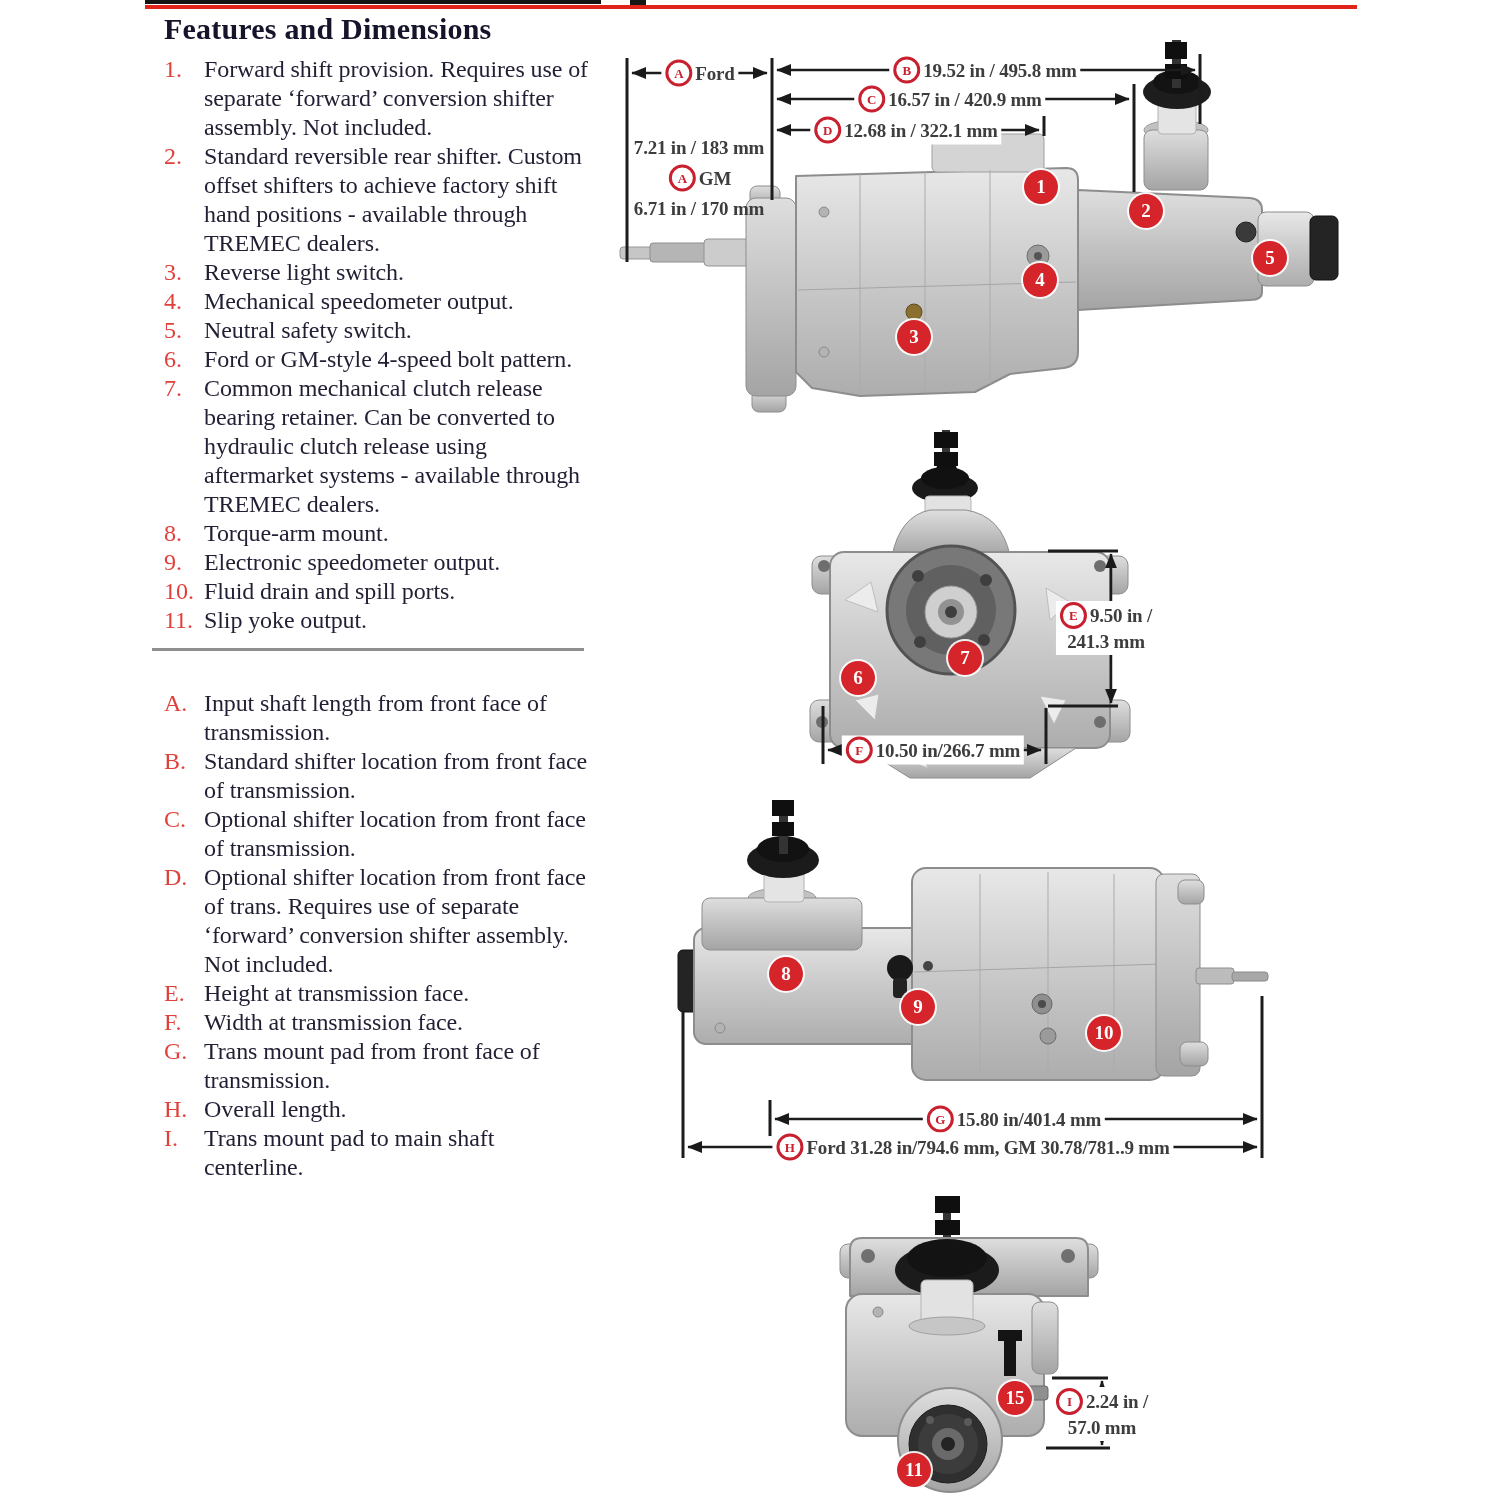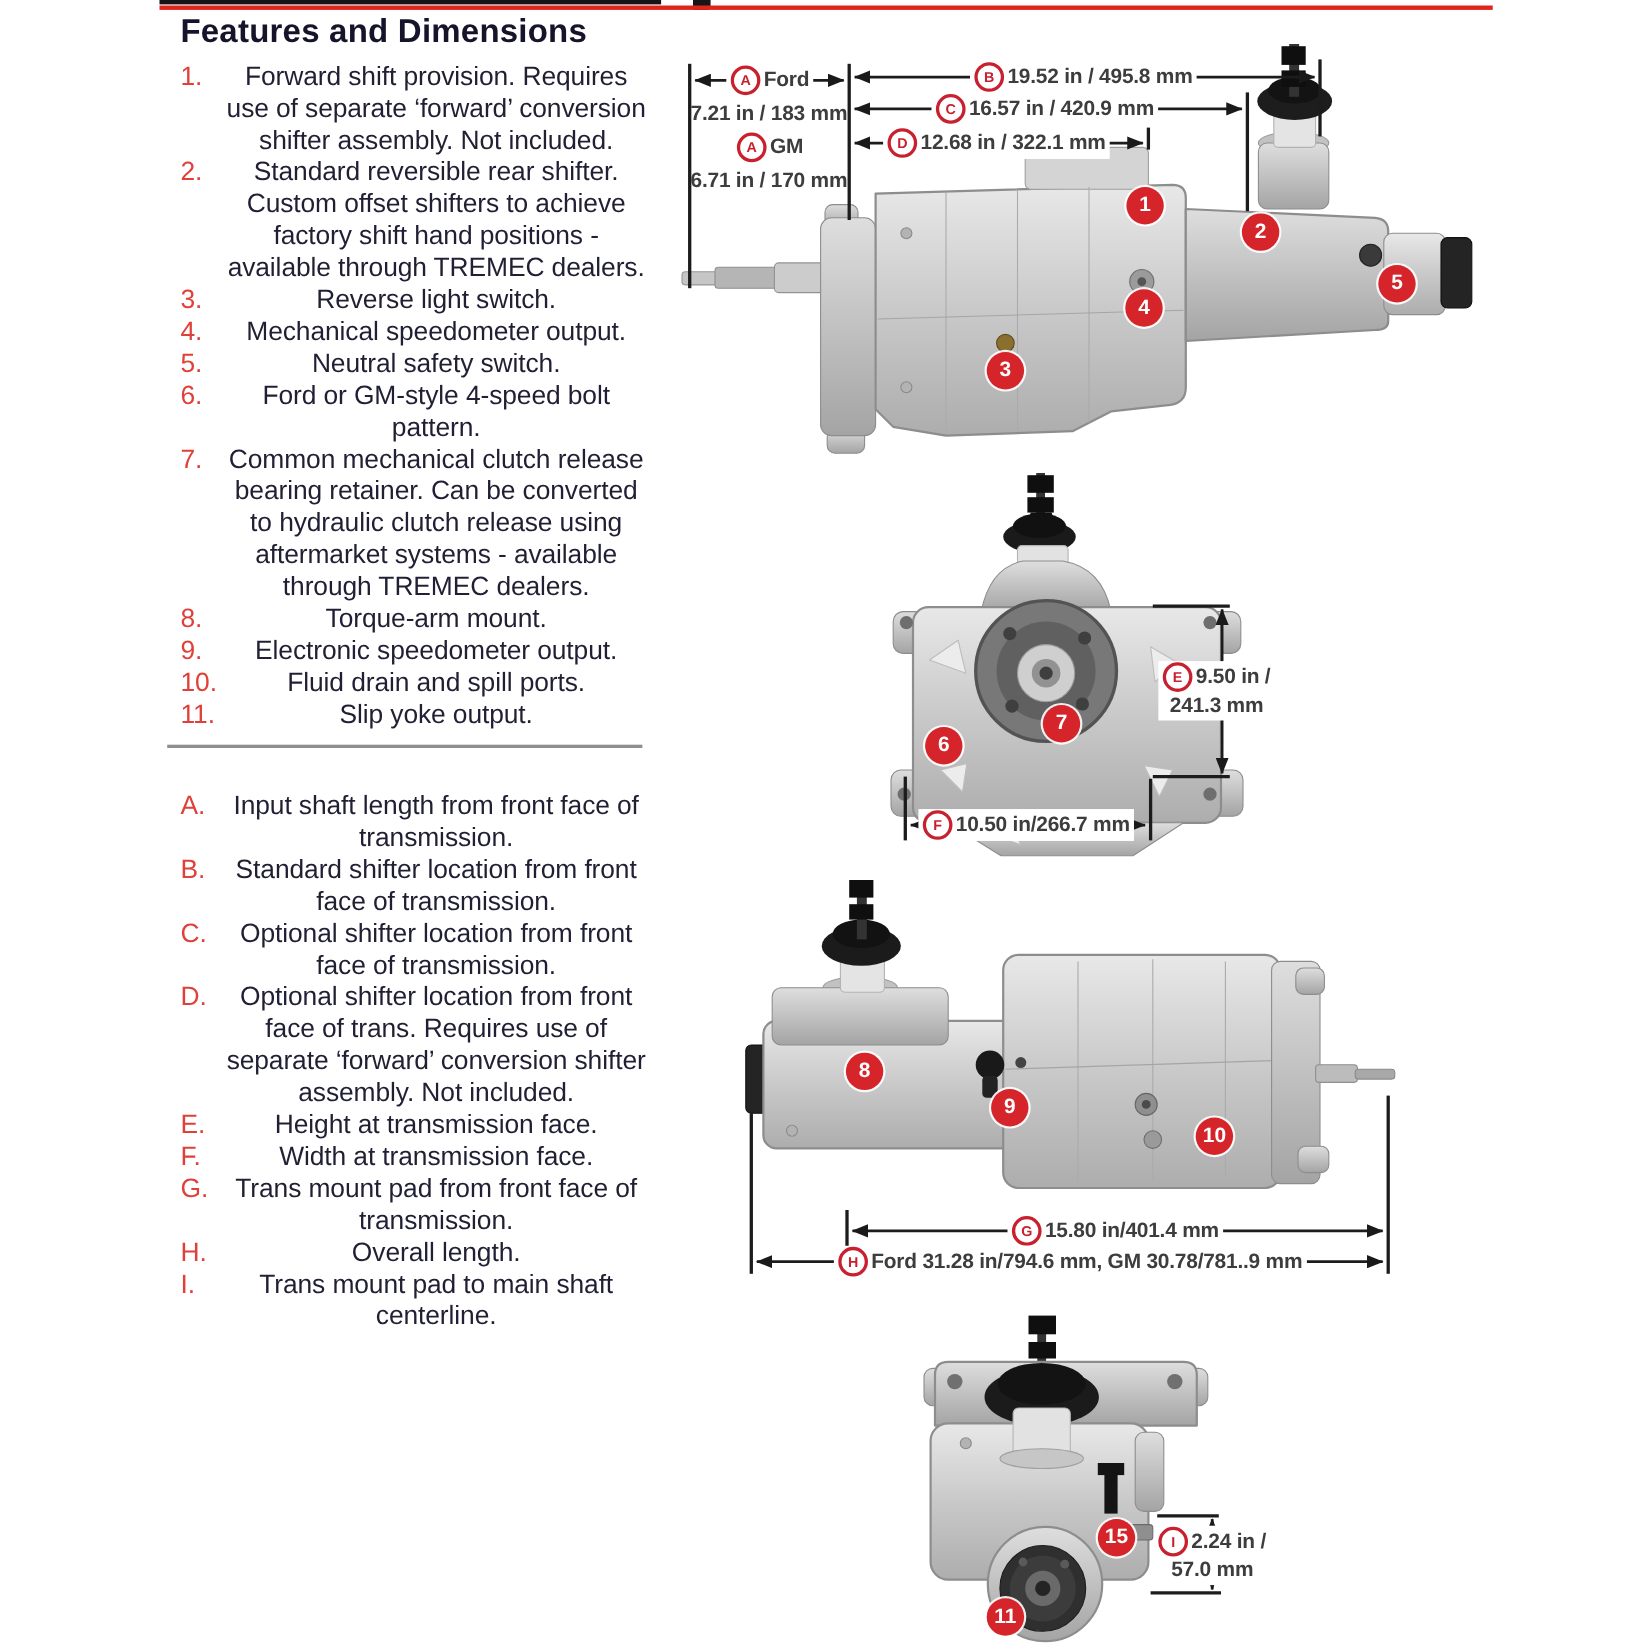--- a/index.html
+++ b/index.html
@@ -1,35 +1,35 @@
 <!DOCTYPE html>
 <html><head>
 <meta charset="utf-8">
 <style>
   html,body{margin:0;padding:0;background:#ffffff;}
   .page{position:relative;width:1500px;height:1500px;background:#fff;overflow:hidden;
-        font-family:Liberation Sans, sans-serif;}
+        font-family:Liberation Serif, serif;}
   
   .rule-black{position:absolute;left:145px;top:0;width:456px;height:4px;background:#141414;}
   .rule-remnant{position:absolute;left:630px;top:0;width:16px;height:9px;background:#161616;border-radius:0 0 3px 2px;}
   .rule-red{position:absolute;left:145px;top:5px;width:1212px;height:4px;background:#e0241b;}
 
   
   .leftcol{position:absolute;left:164px;top:12px;width:425px;}
   .title{font-size:30px;font-weight:700;color:#15142a;margin:0 0 9px 0;letter-spacing:.2px;}
   .row{display:flex;align-items:flex-start;font-size:24px;line-height:29px;color:#201f33;}
   .marker{flex:0 0 40px;color:#e0403a;}
-  .rtext{flex:1;letter-spacing:-0.1px;text-align:center;}
+  .rtext{flex:1;letter-spacing:-0.1px;}
   .divider{height:3px;background:#8f8f8f;margin:13px 0 38px -12px;width:432px;}
 
   
   .dim-label{position:absolute;transform:translate(-50%,-50%);background:#fff;padding:1px 4px;
              white-space:nowrap;display:flex;align-items:center;gap:3px;
              font-size:19px;font-weight:700;color:#3d3d3d;letter-spacing:-0.2px;line-height:24px;}
-  .dim-label.plain{background:transparent;}
+  .dim-label.plain{background:transparent;margin-top:44px;}
   .dim-col{position:absolute;transform:translate(-50%,-50%);background:#fff;padding:1px 4px;
            display:flex;flex-direction:column;align-items:center;
            font-size:19px;font-weight:700;color:#3d3d3d;letter-spacing:-0.2px;line-height:25px;}
   .dim-col .l1{display:flex;align-items:center;gap:3px;white-space:nowrap;}
   .lbadge{width:21px;height:21px;border-radius:50%;border:3px solid #c9202f;background:#fff;
           color:#c9202f;font-size:13px;font-weight:700;display:inline-flex;align-items:center;
           justify-content:center;flex:none;letter-spacing:0;}
 
   
   .callout{position:absolute;width:34px;height:34px;border-radius:50%;background:#d5252b;

